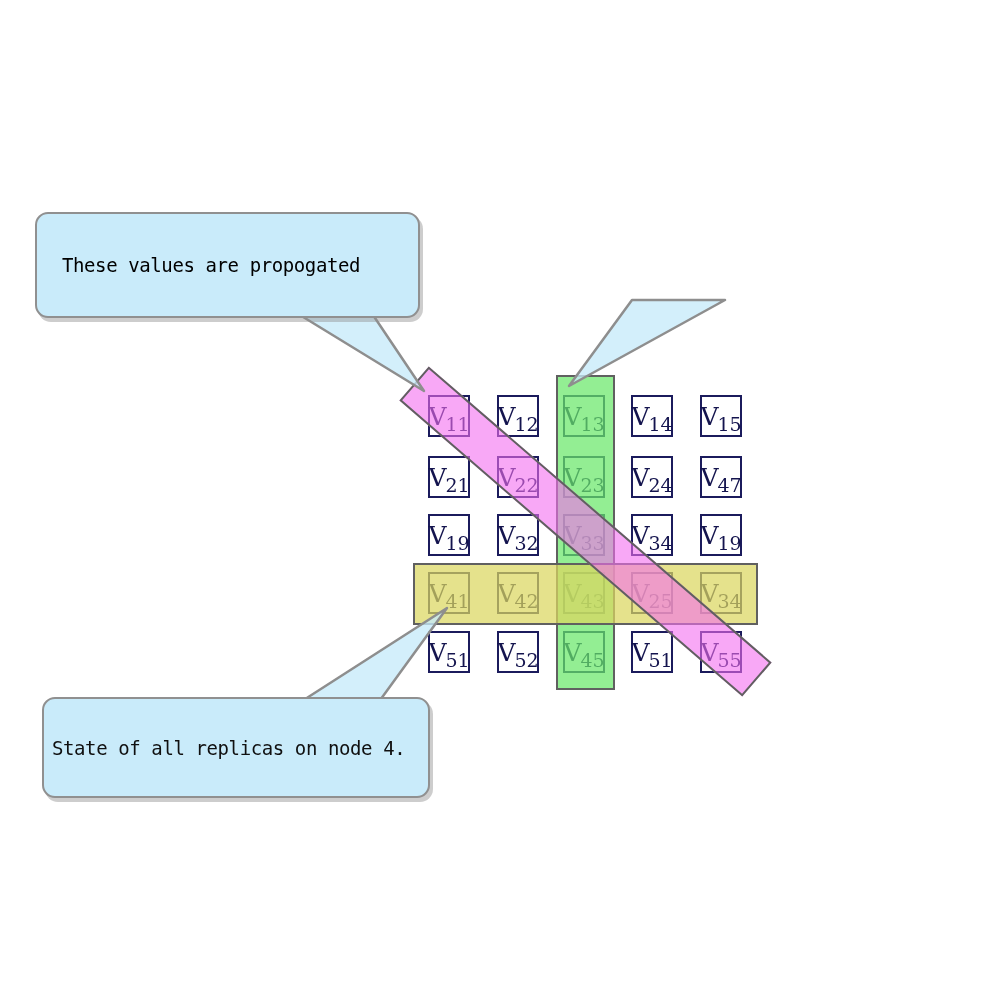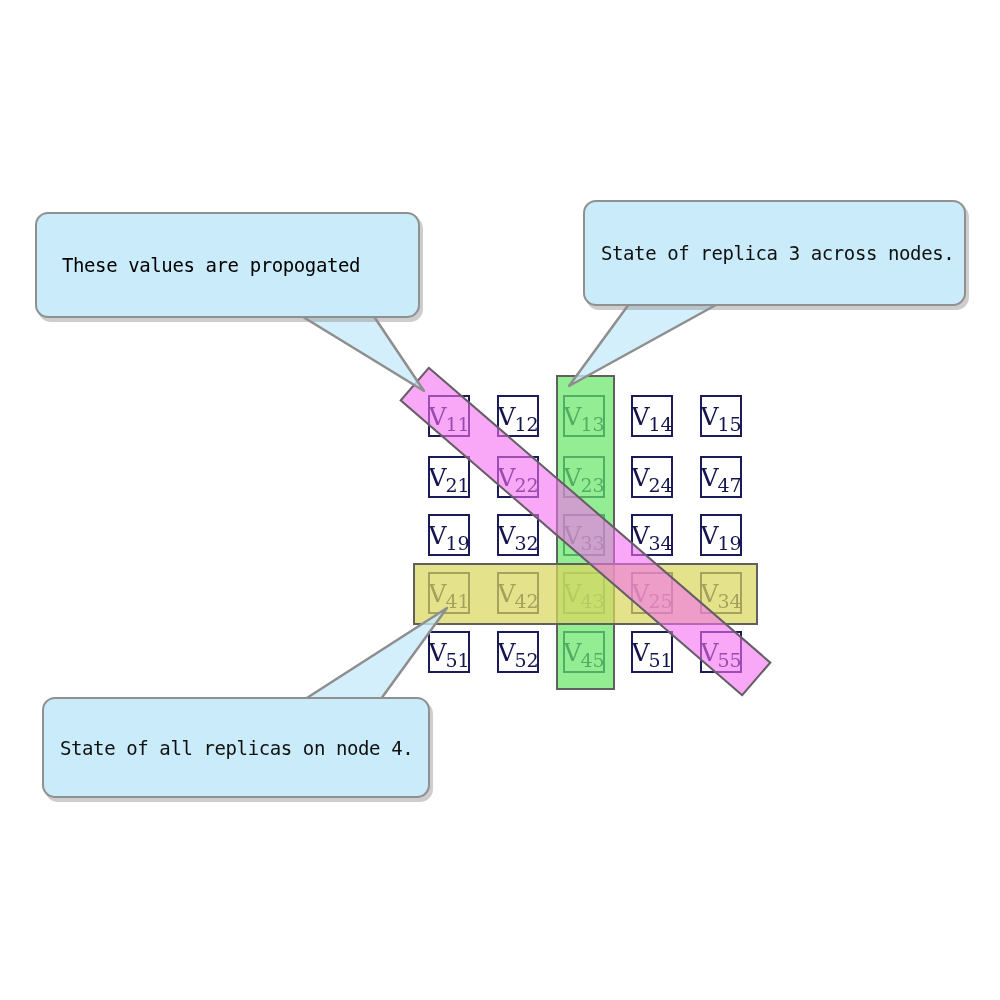--- a/index.html
+++ b/index.html
@@ -25,21 +25,21 @@
   .tails polygon{fill:rgba(199,234,250,0.78);stroke:#8e8e8e;stroke-width:2.5;stroke-linejoin:round;}
 
   
   .callout{position:absolute;z-index:4;box-sizing:border-box;background:#c9ebfa;
            border:2px solid #909090;border-radius:13px;
            box-shadow:3px 4px 0 rgba(145,145,145,0.45);
            display:flex;flex-direction:column;justify-content:center;
            font-size:19px;line-height:26px;letter-spacing:-0.4px;}
   #co1{left:35px;top:212px;width:385px;height:106px;padding-left:25px;color:#2d5c6e;}
   #co2{left:583px;top:200px;width:383px;height:106px;padding-left:16px;color:#101010;}
-  #co3{left:42px;top:697px;width:388px;height:101px;padding-left:16px;color:#101010;}
+  #co3{left:42px;top:697px;width:388px;height:101px;padding-left:8px;color:#101010;}
 </style>
 </head>
 <body>
 
 <div class="canvas">
 
   <div>
       <div class="cell" style="left: 428px; top: 395px;">
         <span class="vl">V</span>
         <span class="vs">11</span>
@@ -149,21 +149,18 @@
   <svg class="tails" width="1000" height="1000">
     <polygon points="295,312 371,312 424,391"></polygon>
     <polygon points="632,300 725,300 569,386"></polygon>
     <polygon points="299,703 378,703 447,608"></polygon>
   </svg>
 
   <div class="callout" id="co1" style="color: #000000;">
     <div>These values are propogated</div>
   </div>
 
-  <div class="callout" id="co2" style="color: rgb(16, 16, 16);">
-    <div>State of replica 3 across nodes.</div>
-  </div>
 
   <div class="callout" id="co3" style="color: rgb(16, 16, 16);">
     <div>State of all replicas on node 4.</div>
   </div>
 
 </div>
 
 </body></html>

